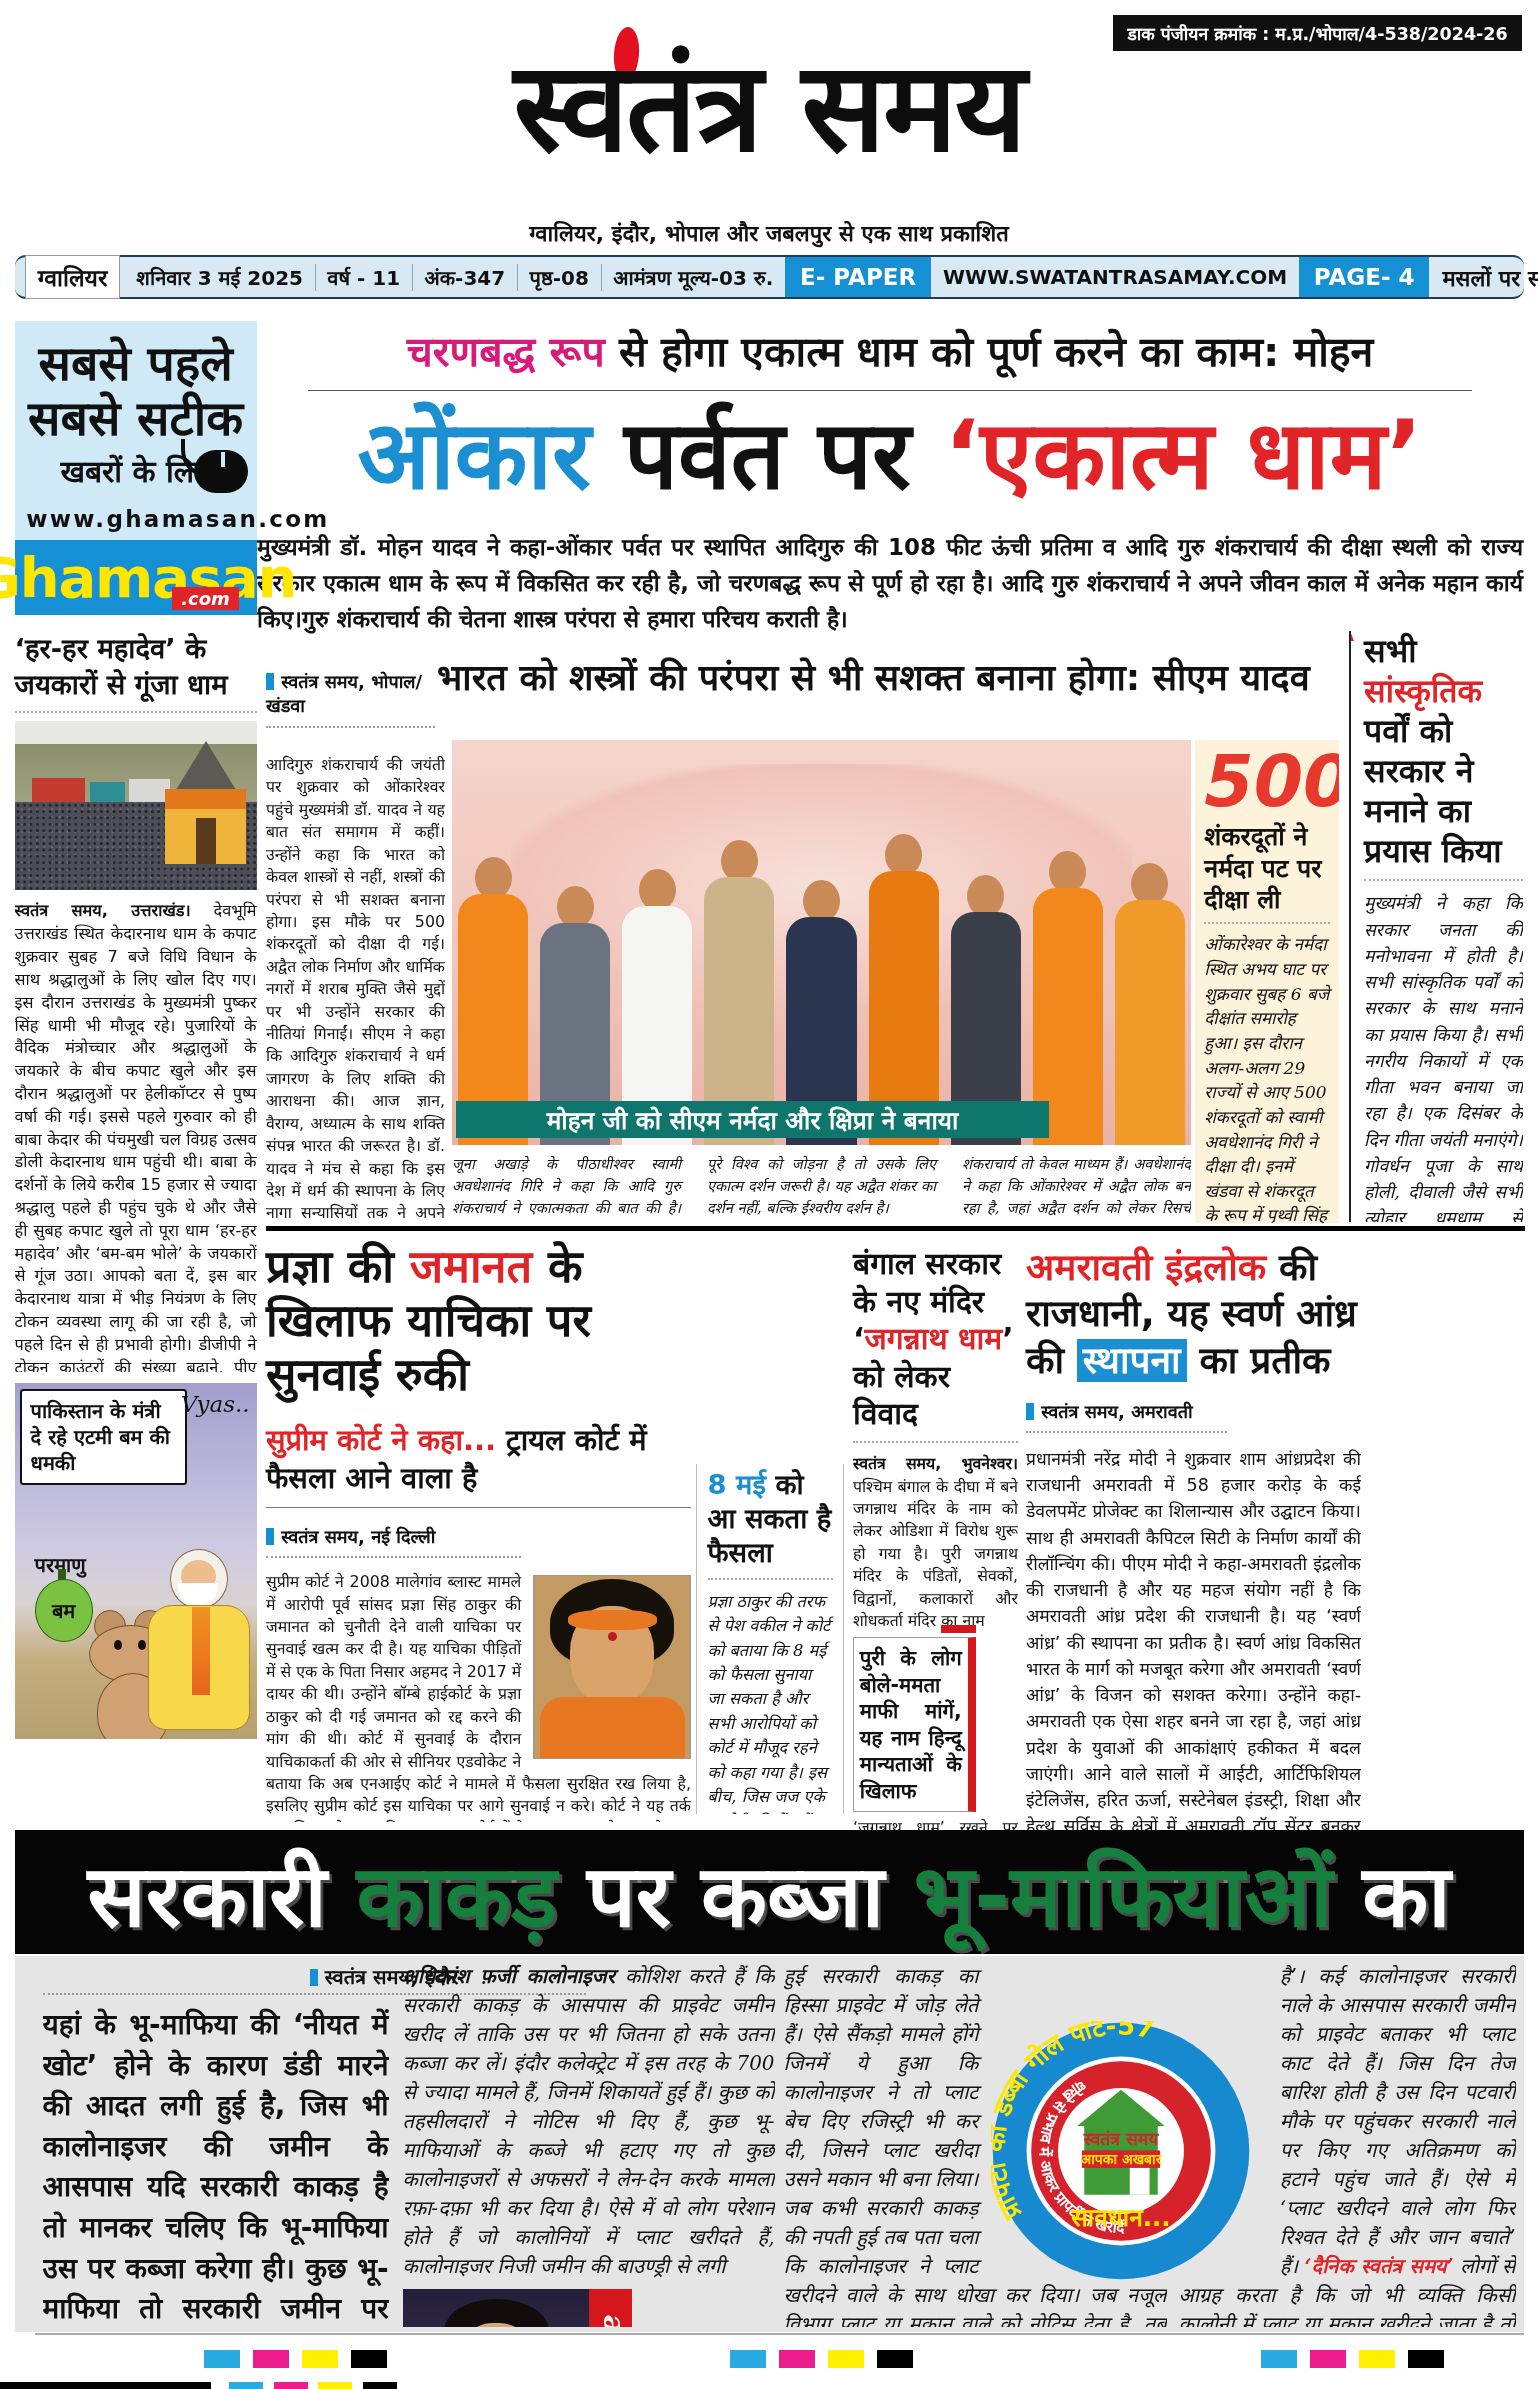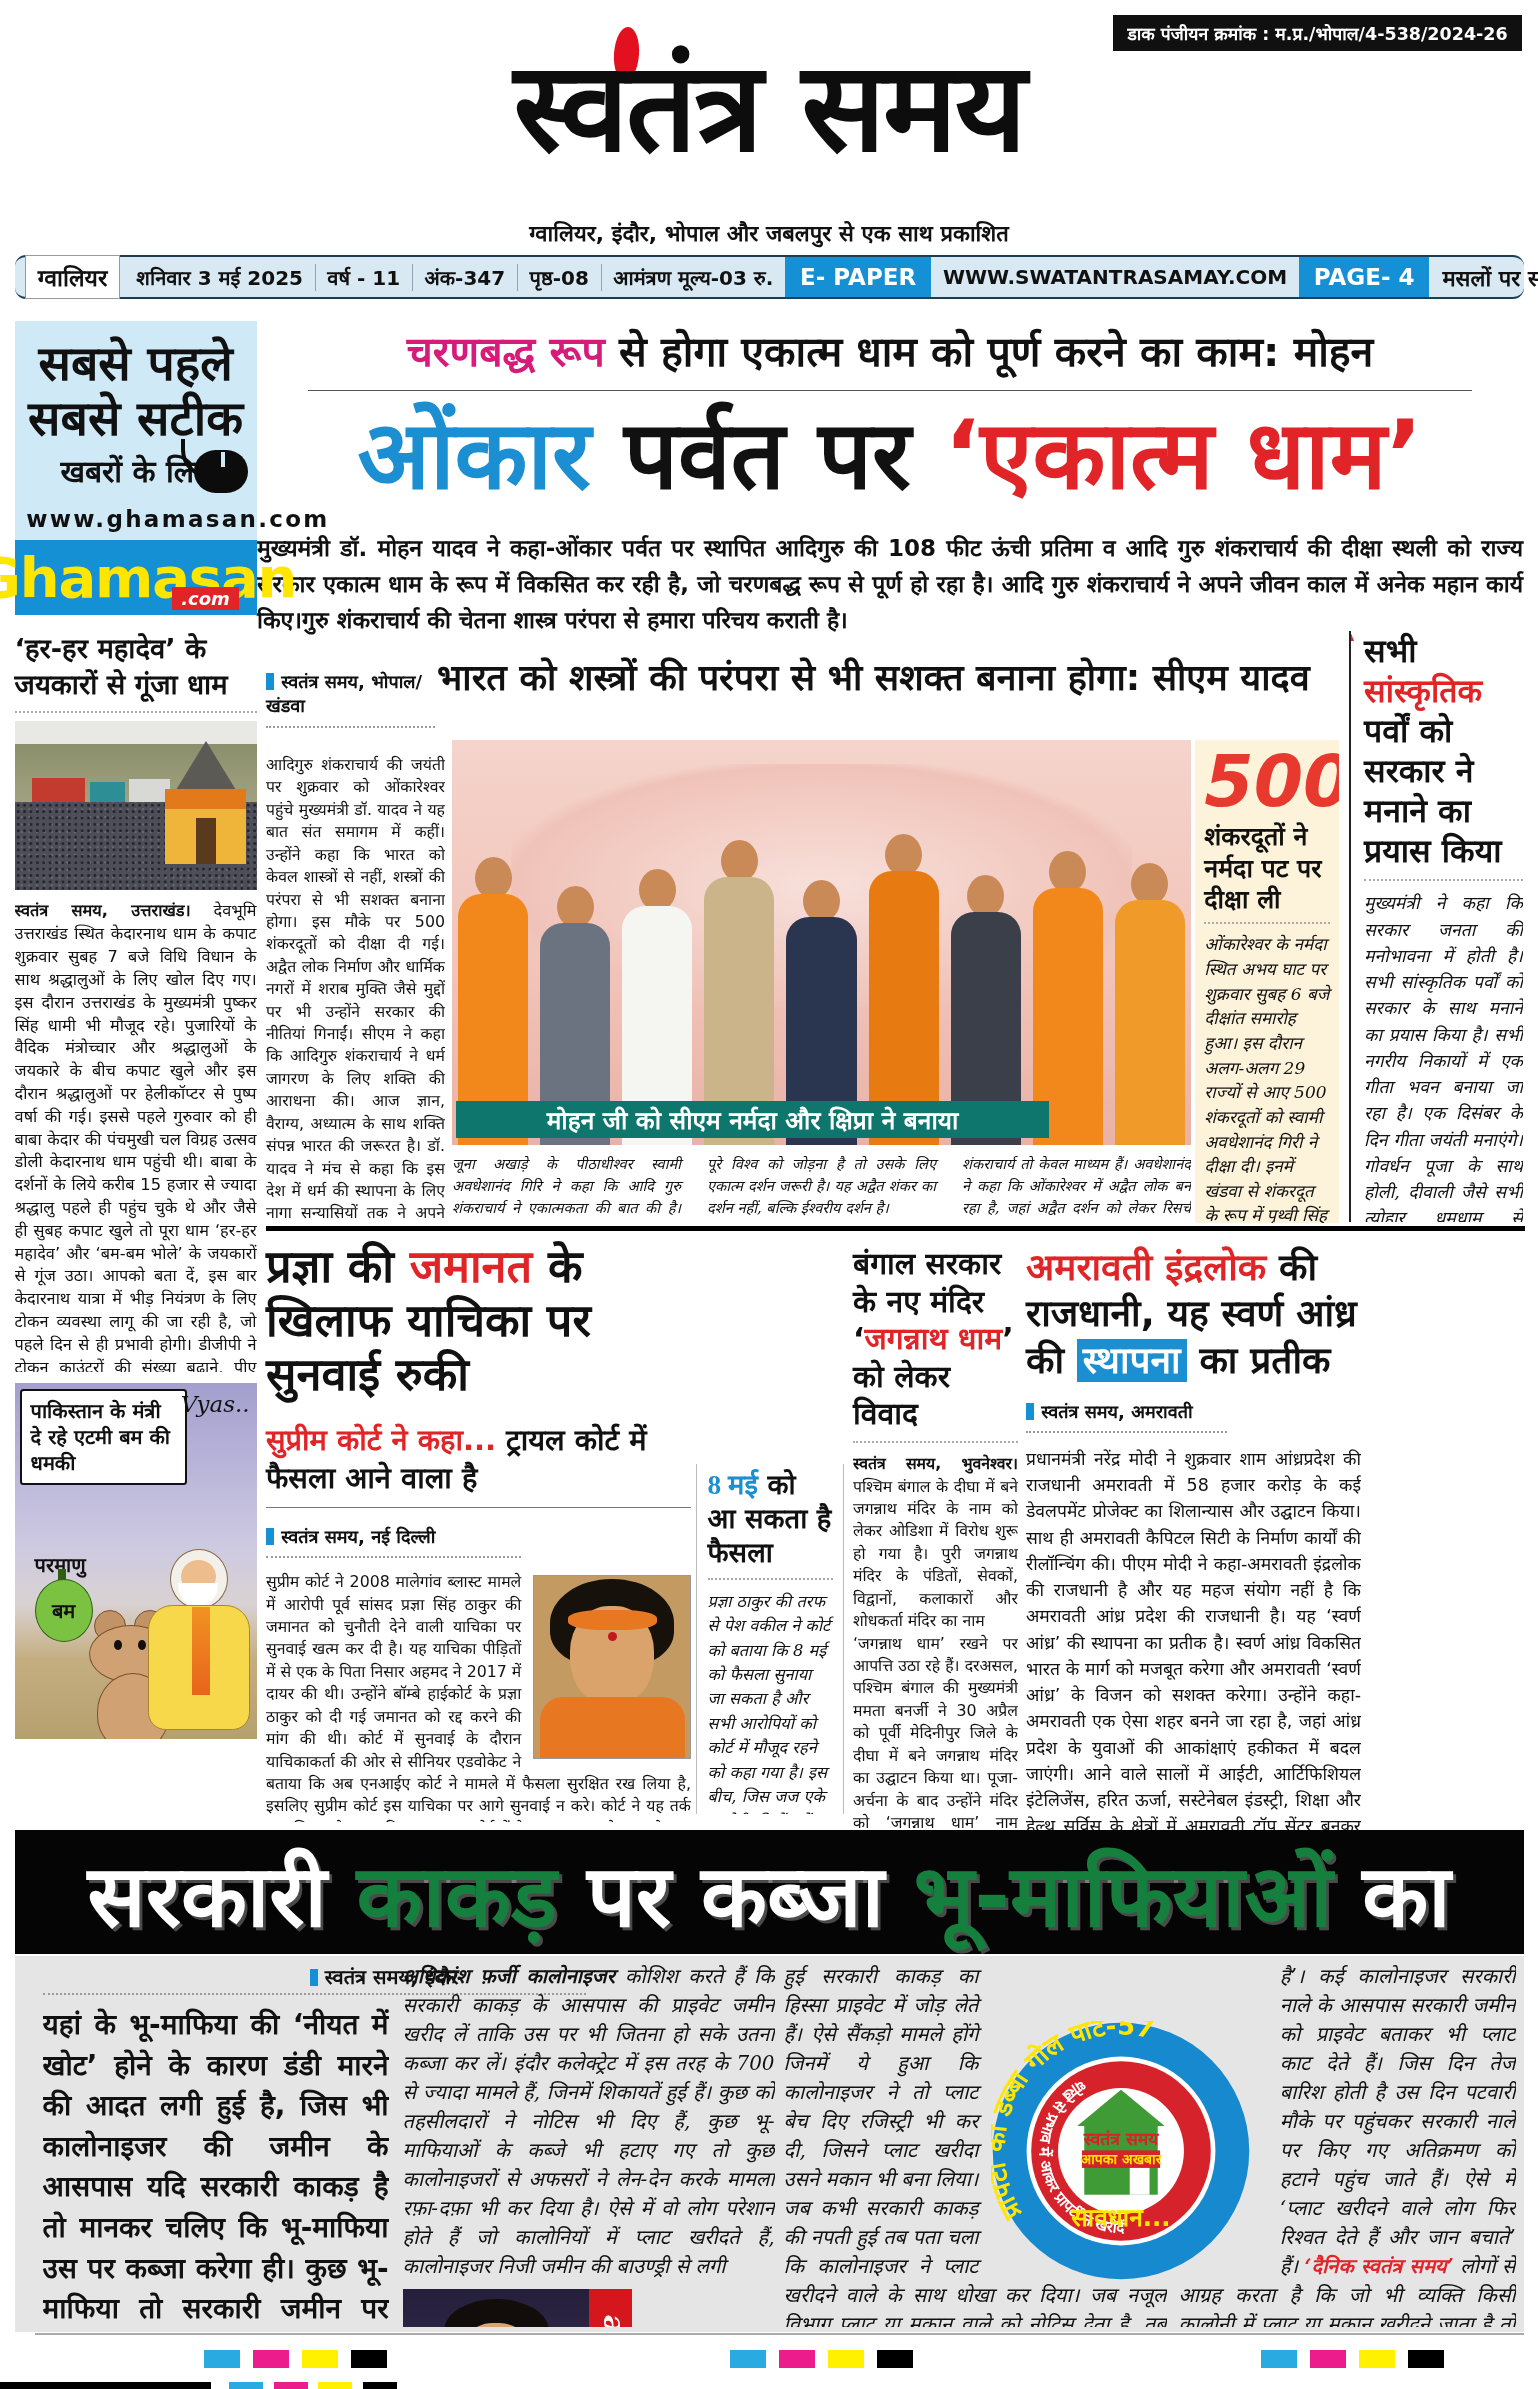--- a/index.html
+++ b/index.html
@@ -4,21 +4,21 @@
 <style>
   html,body{margin:0;padding:0;background:#fff;}
   body{font-family:"DejaVu Sans",sans-serif;color:#111;}
   #page{position:relative;width:1538px;height:2389px;background:#fff;overflow:hidden;}
   .abs{position:absolute;}
   .b{font-weight:bold;}
   .serif{font-family:"DejaVu Serif",serif;}
   .it{font-style:italic;}
   .just{text-align:justify;}
   .red{color:#e02428;}
-  .blue{color:#1b8fd1;font-family:Liberation Serif, serif;}
+  .blue{color:#1b8fd1;}
   .magenta{color:#d81b7a;}
   
   #reg-box{right:16.3px;top:15px;background:#101010;color:#fff;font-size:17.5px;font-weight:bold;padding:5.8px 14px;}
   #masthead-dot{left:614px;top:27px;width:24.5px;height:54px;background:#e3101f;border-radius:50%;transform:rotate(4deg);}
   #masthead-title{left:0;top:39px;width:100%;text-align:center;font-size:124px;font-weight:bold;line-height:1.1;letter-spacing:-2.3px;color:#0d0d0d;}
   #masthead-sub{left:0;top:217px;width:100%;text-align:center;font-size:22px;font-weight:bold;}
   #datebar{left:14.6px;top:255px;width:1509px;height:44px;background:#d9e9f3;border-top:2.9px solid #1d3d54;border-bottom:2.9px solid #1d3d54;display:flex;align-items:center;gap:0;font-size:20px;font-weight:bold;box-sizing:border-box;padding:0 10.5px;border-radius:11px;}
   #datebar .cell{padding:0 11.7px;border-right:1.2px solid #8fa7b5;white-space:nowrap;}
   #datebar .nob{border-right:none;}
   #city-box{background:#fff;border:1.2px solid #9a9a9a;padding:4.7px 11.7px;font-size:23px;margin-right:4.7px;}
@@ -365,20 +365,21 @@
     <div class="bd serif it">प्रज्ञा ठाकुर की तरफ से पेश वकील ने कोर्ट को बताया कि 8 मई को फैसला सुनाया जा सकता है और सभी आरोपियों को कोर्ट में मौजूद रहने को कहा गया है। इस बीच, जिस जज एके लाहोटी की बेंच में यह मामला चल रहा है, उनका तबादला प्रस्तावित है, लेकिन हाईकोर्ट ने उन्हें 31 अगस्त तक वहीं बने रहने की अनुमति दी है, ताकि वे फैसला सुना सकें। प्रज्ञा सिंह ठाकुर 2008 के मालेगांव ब्लास्ट केस में आरोपी हैं। 29 सितंबर, 2008 को महाराष्ट्र के मालेगांव में हुए बम ब्लास्ट में छह लोगों की मौत हो गई थी और 100 से ज्यादा लोग घायल हो गए थे।</div>
   </div>
 
   <div id="bengal" class="abs">
     <div class="hd">
       <span>बंगाल सरकार के नए मंदिर ‘</span><span class="red">जगन्नाथ धाम</span><span>’ को लेकर विवाद</span>
     </div>
     <div class="bd">
       <span class="b">स्वतंत्र समय, भुवनेश्वर।</span><span> पश्चिम बंगाल के दीघा में बने जगन्नाथ मंदिर के नाम को लेकर ओडिशा में विरोध शुरू हो गया है। पुरी जगन्नाथ मंदिर के पंडितों, सेवकों, विद्वानों, कलाकारों और शोधकर्ता मंदिर का नाम</span>
       <div class="qwrap">
+        <div class="quote">पुरी के लोग बोले-ममता माफी मांगें, यह नाम हिन्दू मान्यताओं के खिलाफ</div>
         <span>‘जगन्नाथ धाम’ रखने पर आपत्ति उठा रहे हैं। दरअसल, पश्चिम बंगाल की मुख्यमंत्री ममता बनर्जी ने 30 अप्रैल को पूर्वी मेदिनीपुर जिले के दीघा में बने जगन्नाथ मंदिर का उद्घाटन किया था। पूजा-अर्चना के बाद उन्होंने मंदिर को ‘जगन्नाथ धाम’ नाम दिया। ओडिशा के लोगों ने मंदिर बनाने का समर्थन किया, लेकिन नाम पर एतराज जताया। उनका कहना है कि जगन्नाथ धाम सिर्फ पुरी में है, अन्य मंदिर को यह नाम देना हिन्दू मान्यताओं-परंपराओं के खिलाफ है। सैंड आर्टिस्ट पद्म श्री सुदर्शन पटनायक ने ओडिशा के सीएम मोहन चरण माझी को चिट्ठी लिखकर पश्चिम बंगाल सरकार से बात करने का आग्रह किया है। उन्होंने ममता बनर्जी से भी माफी मांगने को कहा है।</span>
       </div>
     </div>
   </div>
 
   <div id="amaravati" class="abs">
     <div class="hd">
       <span class="red">अमरावती इंद्रलोक</span><span> की राजधानी, यह स्वर्ण आंध्र की </span><span class="hblue">स्थापना</span><span> का प्रतीक</span>
     </div>
     <div class="byl">

